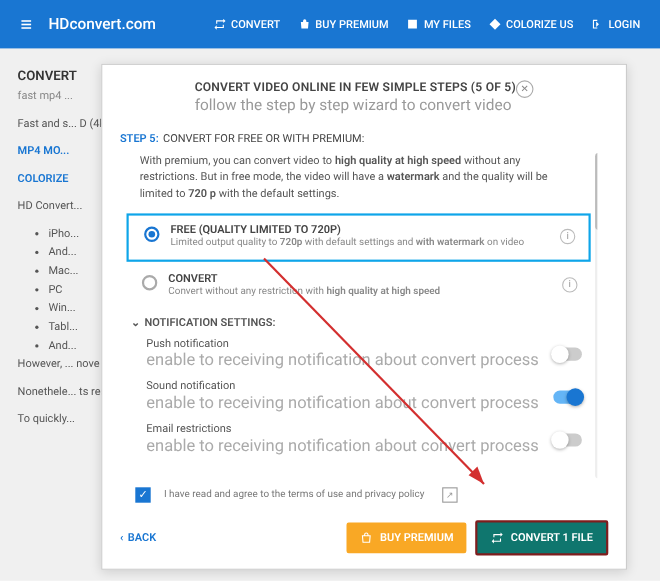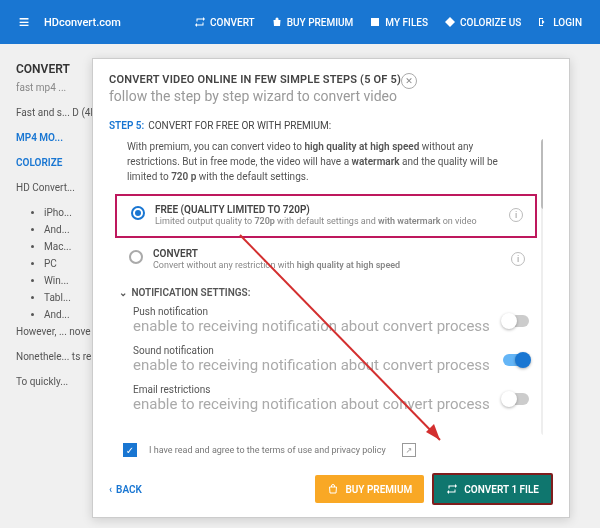--- a/index.html
+++ b/index.html
@@ -1,44 +1,44 @@
 <!DOCTYPE html>
 <html><head>
 <meta charset="utf-8">
 <style>
 *{box-sizing:border-box;margin:0;padding:0;font-family:-apple-system,BlinkMacSystemFont,"Segoe UI",Roboto,Arial,sans-serif}
 body{width:600px;height:528px;background:#f0f0f0;overflow:hidden;position:relative}
 .topbar{background:#1976d2;height:44px;display:flex;align-items:center;padding:0 12px;color:#fff;font-size:12px}
 .menu-btn{width:24px;text-align:center;font-size:18px;margin-right:8px}
-.brand{font-weight:500;font-size:11px;flex:0 0 auto}
+.brand{font-weight:500;font-size:14px;flex:0 0 auto}
 .nav{margin-left:auto;display:flex;gap:4px}
 .nav-item{display:flex;align-items:center;gap:4px;padding:0 6px;font-size:10px;font-weight:500}
 .nav-item svg{width:12px;height:12px;fill:#fff}
 .page-bg{padding:16px;color:#555;font-size:11px;line-height:1.5}
 .page-bg h3{font-size:12px;color:#333;font-weight:600;margin-bottom:2px}
 .page-bg .sub{font-size:10px;color:#888;margin-bottom:10px}
 .page-bg .para{font-size:10px;margin-bottom:10px}
 .tabs{color:#1976d2;font-size:10px;font-weight:600;margin:10px 0}
 .bullets{margin-left:28px;font-size:10px}
 .bullets li{margin-bottom:2px}
 .modal{position:absolute;top:58px;left:92px;width:478px;height:460px;background:#fff;border:1px solid #ccc;box-shadow:0 2px 10px rgba(0,0,0,.15);padding:14px 16px 12px 16px;display:flex;flex-direction:column}
-.modal-head{display:flex;justify-content:flex-start;align-items:flex-start}
+.modal-head{display:flex;justify-content:center;align-items:flex-start}
 .modal-title{font-size:11px;font-weight:600;color:#444;letter-spacing:.2px}
 .modal-sub{font-size:14px;color:#999;margin-top:2px;margin-bottom:10px}
 .close{width:16px;height:16px;border:1px solid #aaa;border-radius:50%;display:flex;align-items:center;justify-content:center;font-size:9px;color:#888}
 .step-label{font-size:10px;color:#1976d2;font-weight:600;display:inline}
 .step-text{font-size:10px;font-weight:400;color:#444}
 .scroll{flex:1;overflow:hidden;border-right:10px solid transparent;position:relative;margin-top:6px}
 .scrollbar{position:absolute;right:-4px;top:0;width:6px;height:100%;}
 .scrollbar-track{position:absolute;right:0;top:0;width:6px;height:100%;background:#eee;border-radius:3px}
 .scrollbar-thumb{position:absolute;right:0;top:0;width:6px;height:70px;background:#bbb;border-radius:3px}
 .premium-desc{font-size:10px;color:#555;padding:0 18px 8px 18px;line-height:1.5}
 .premium-desc b{font-weight:600}
 .option{display:flex;align-items:flex-start;gap:10px;padding:8px 12px 8px 14px;margin:2px 6px}
-.option.selected{border:2px solid #be185d}
+.option.selected{border:2px solid #0ea5e9}
 .radio{width:14px;height:14px;border:2px solid #1976d2;border-radius:50%;margin-top:2px;flex:0 0 auto;position:relative}
 .radio.on::after{content:"";position:absolute;top:2px;left:2px;width:6px;height:6px;background:#1976d2;border-radius:50%}
 .radio.off{border-color:#aaa}
 .opt-body{flex:1}
 .opt-title{font-size:10px;font-weight:600;color:#444}
 .opt-desc{font-size:9px;color:#888;line-height:1.4}
 .opt-desc b{font-weight:600}
 .info{width:14px;height:14px;border:1px solid #bbb;border-radius:50%;font-size:9px;color:#999;display:flex;align-items:center;justify-content:center;margin-top:4px}
 .section-h{display:flex;align-items:center;gap:4px;font-size:10px;font-weight:600;color:#555;margin:8px 0 4px 10px}
 .notif{display:flex;align-items:center;padding:4px 14px 6px 24px}

